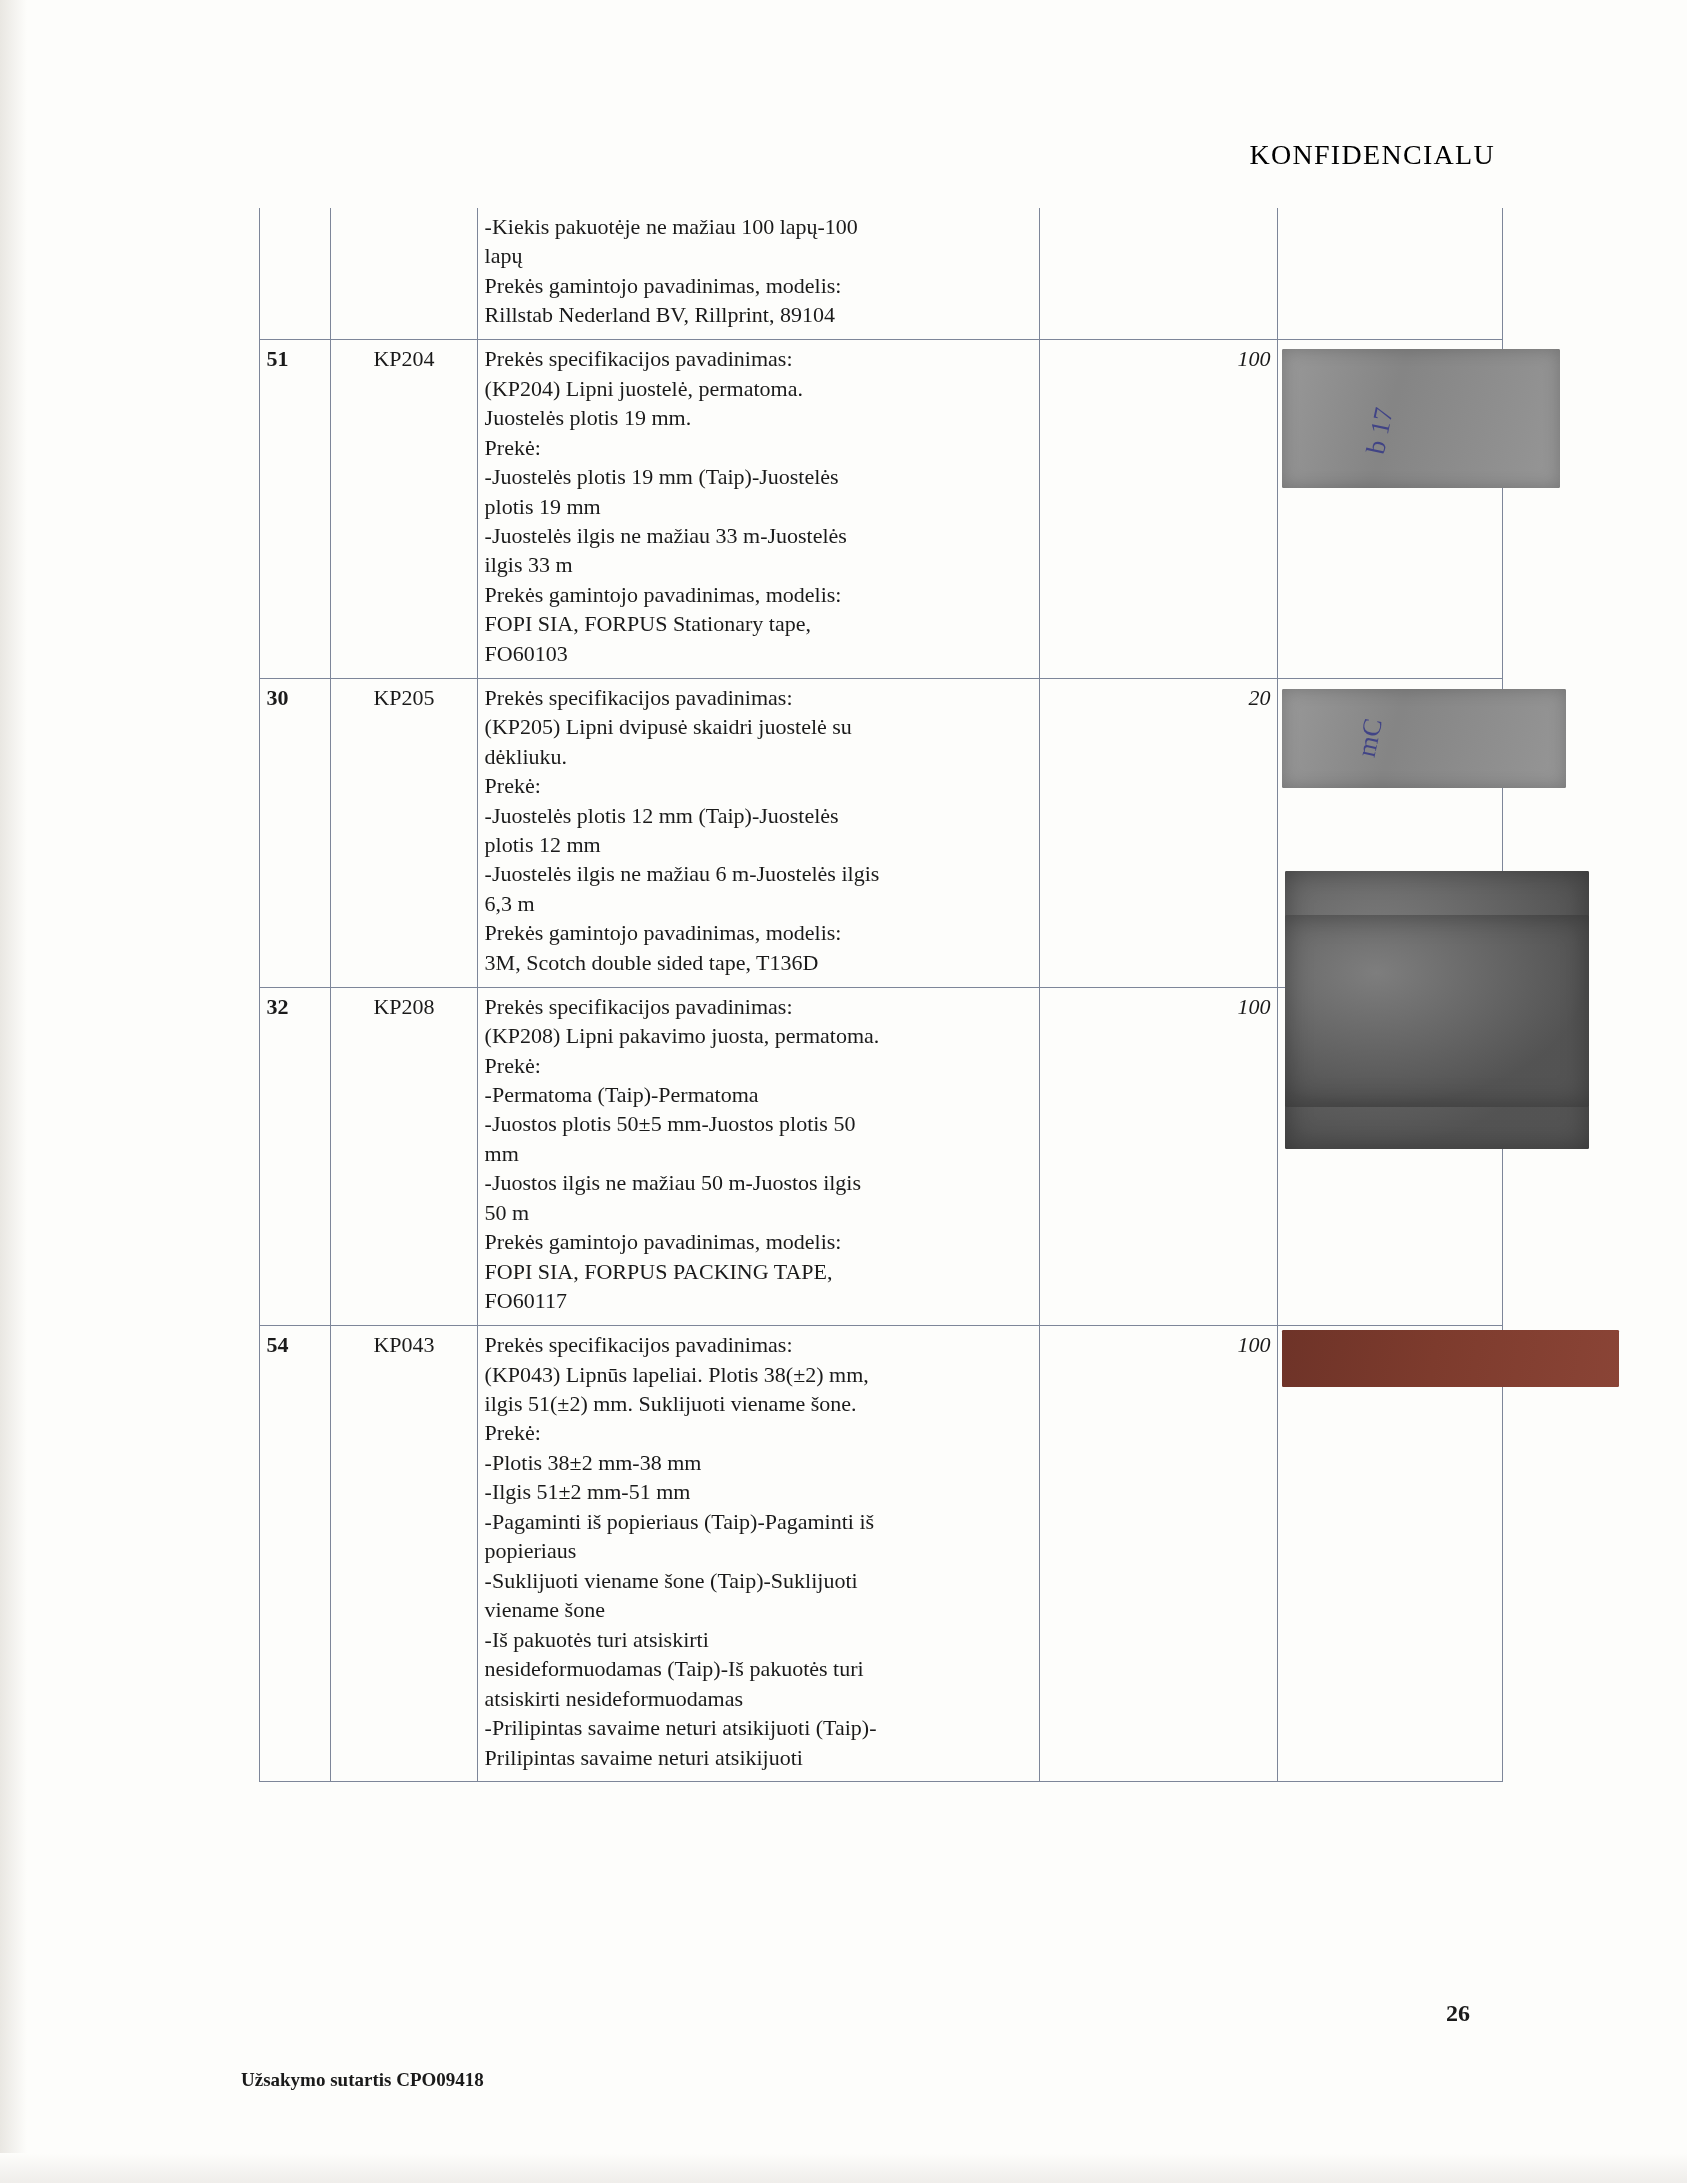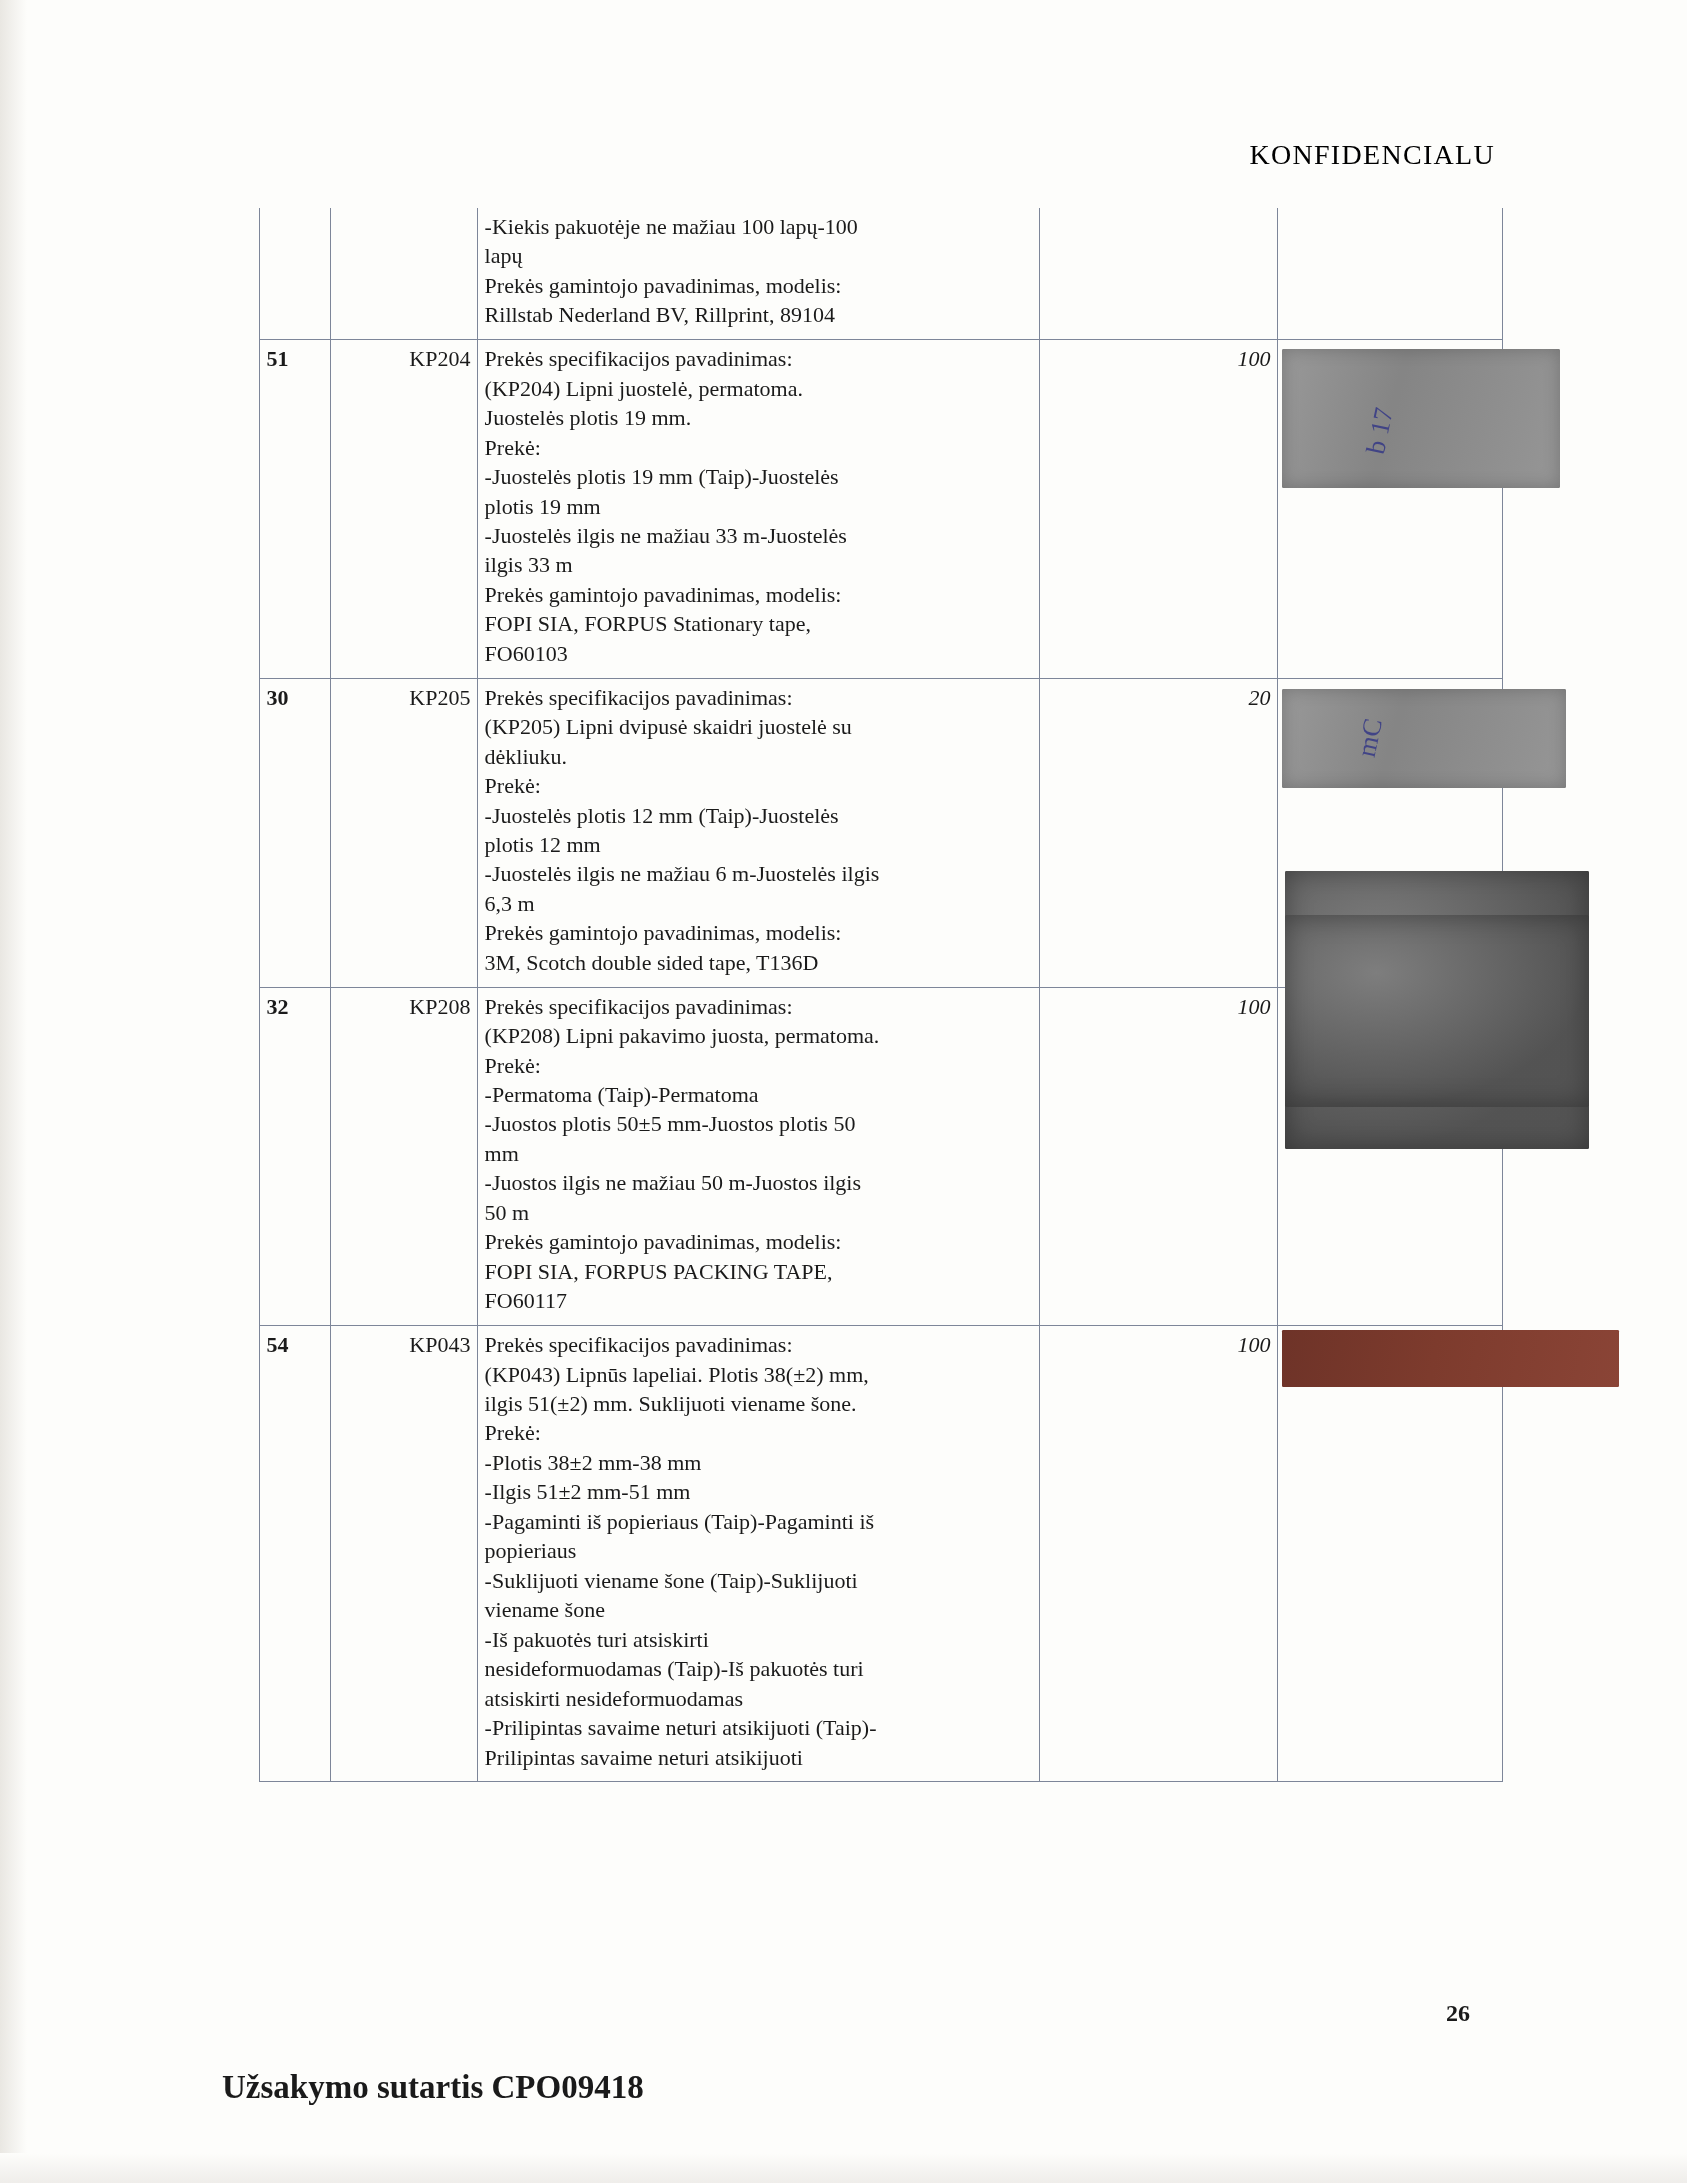--- a/index.html
+++ b/index.html
@@ -71,21 +71,21 @@
   col.c-qty  { width: 238px; }
   col.c-img  { width: 225px; }
 
   td.no {
     text-align: left;
     padding-right: 5.3px;
     white-space: nowrap;
     font-weight: bold;
   }
   td.code {
-    text-align: right;
+    text-align: center;
     padding-left: 8px;
     white-space: nowrap;
   }
   td.qty {
     text-align: right;
     padding-right: 4px;
     white-space: nowrap;
     font-style: italic;
   }
   td.img {
@@ -122,25 +122,25 @@
     color: #2a2e86;
     font-family: "Liberation Serif", serif;
     font-size: 26.5px;
     opacity: 0.75;
     transform: rotate(-78deg);
   }
 
   
   .footer-left {
     position: absolute;
-    left: 222px;
+    left: 241px;
     top: 2069px;
     font-family: "Liberation Serif", serif;
     font-weight: bold;
-    font-size: 33px;
+    font-size: 19px;
   }
   .footer-right {
     position: absolute;
     left: 1446px;
     top: 2000px;
     font-family: "Liberation Serif", serif;
     font-weight: bold;
     font-size: 24px;
   }
 </style>

